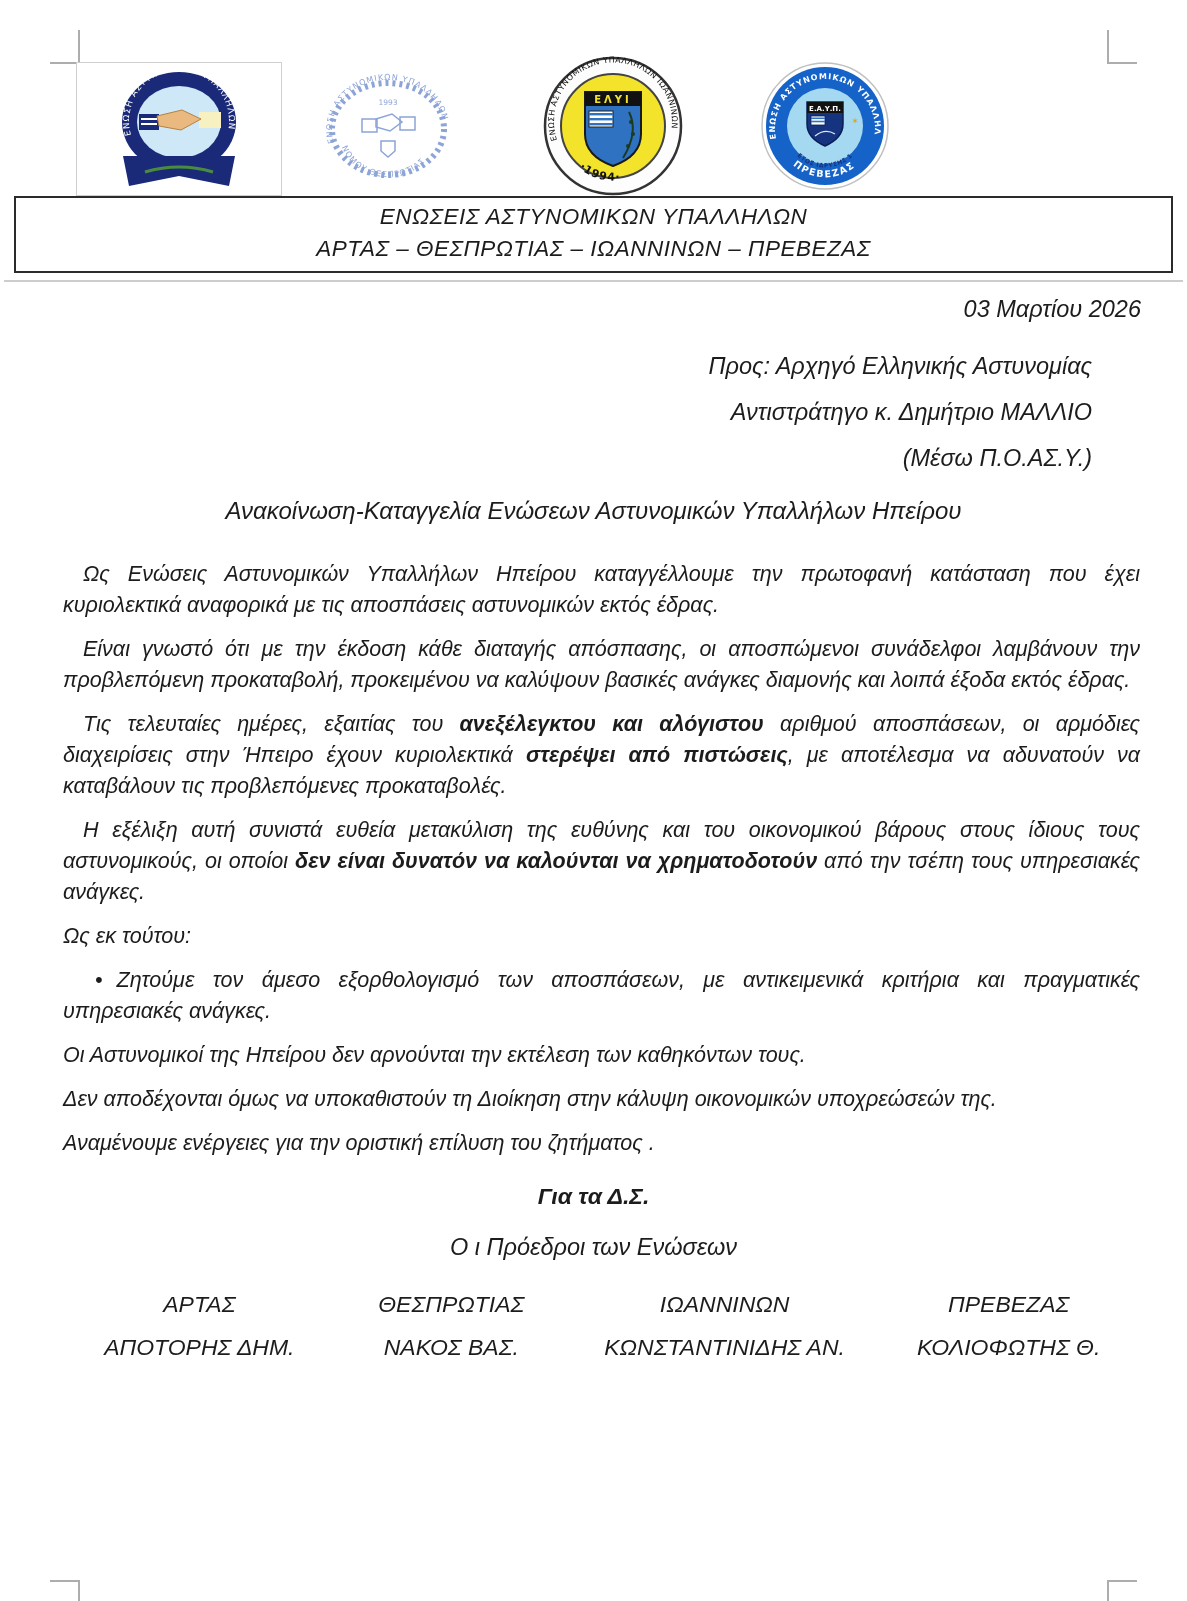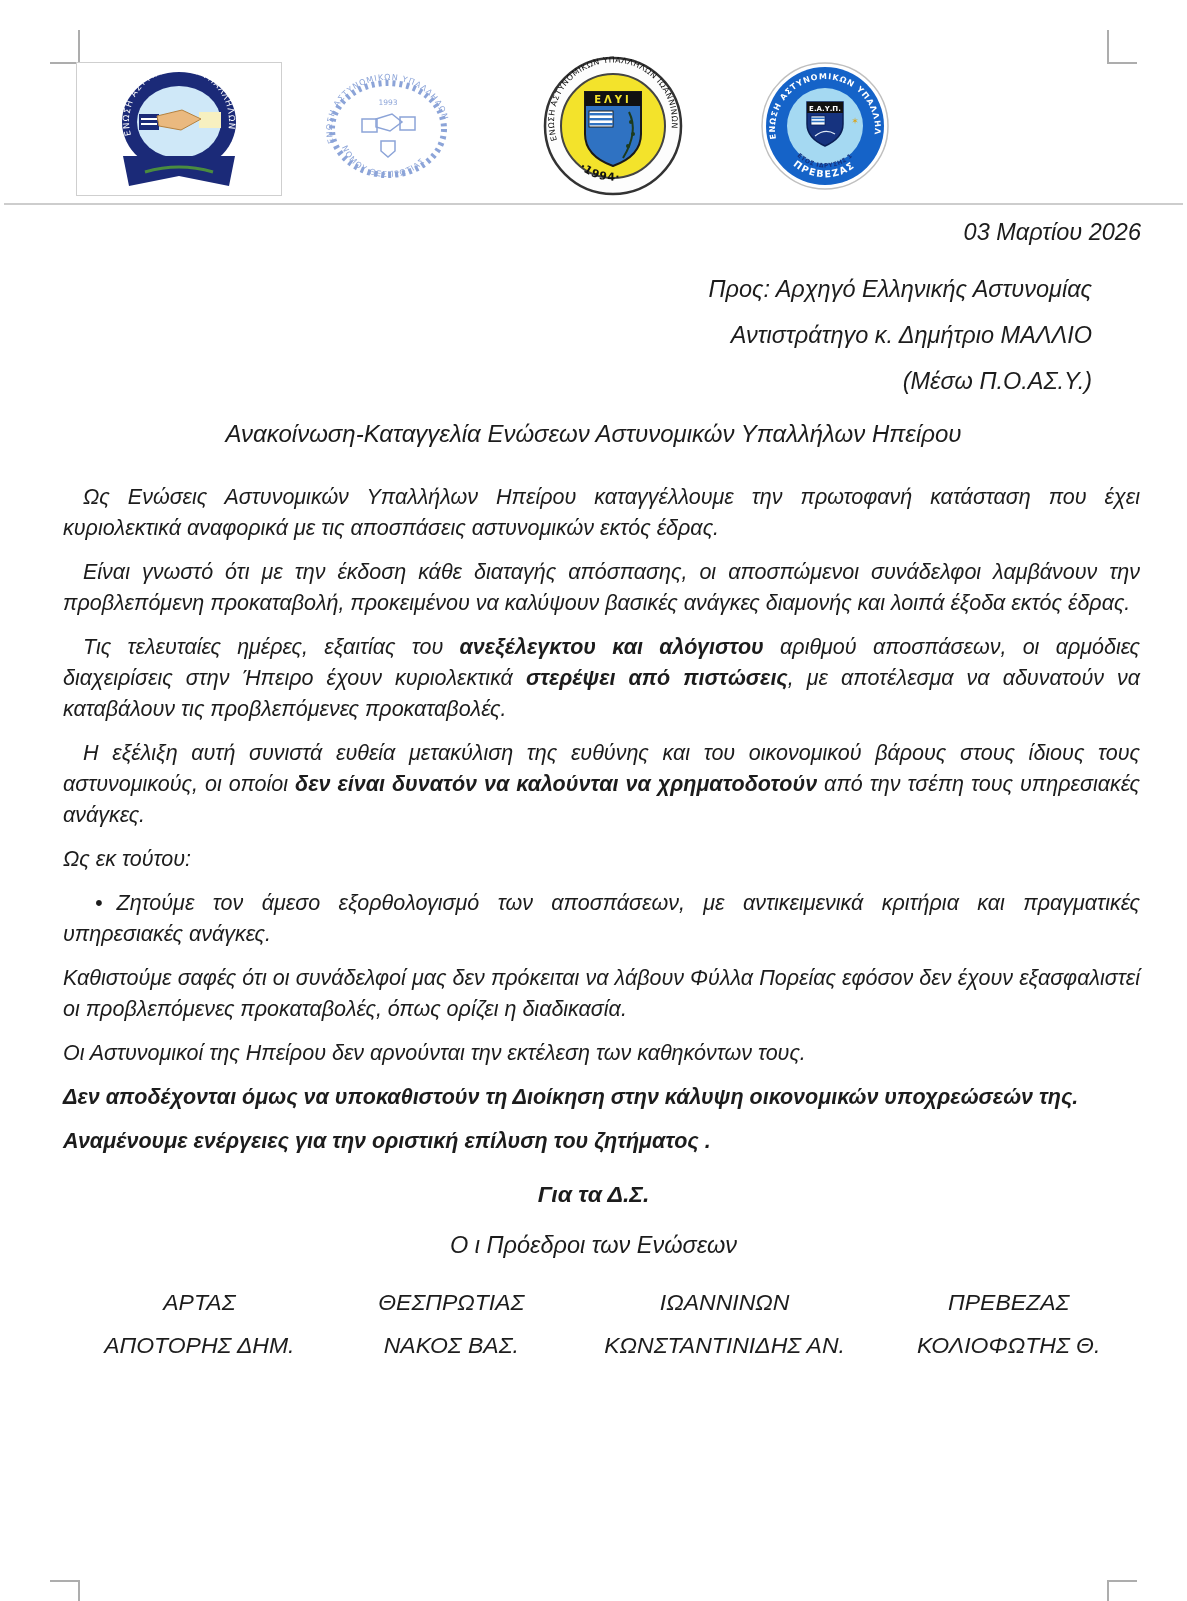--- a/index.html
+++ b/index.html
@@ -33,21 +33,21 @@
 
   .date-line { text-align:right; padding-right:46px; font-size:23.5px; margin-top:14px; }
   .recipient { text-align:right; padding-right:95px; font-size:23.5px; line-height:46px; margin-top:20px; }
   .doc-title { text-align:center; font-size:24px; margin-top:16px; }
 
   .body-text { margin:34px 47px 0 63px; font-size:21.5px; line-height:31px; text-align:justify; }
   .body-text p { margin:0 0 13px 0; }
   .body-text p.ind { text-indent:20px; }
   .body-text p.blt { text-indent:32px; }
   .blt .marker { padding-right:14px; }
-  .body-text p.bold { font-weight:bold; }
+  .body-text p.bold { font-weight:normal; }
   .body-text p.center { text-align:left; text-indent:0; }
   b { font-weight:bold; }
 
   .closing-for { text-align:center; font-size:23px; font-weight:bold; margin-top:24px; }
   .closing-presidents { text-align:center; font-size:23.5px; margin-top:24px; }
 
   .sigs { display:flex; margin:30px 55px 0 60px; }
   .sig { text-align:center; }
   .sig.c1 { width:26%; } .sig.c2 { width:21%; } .sig.c3 { width:30%; } .sig.c4 { width:23%; }
   .sig .u { font-size:23px; margin-bottom:16px; }
@@ -158,40 +158,43 @@
         <text font-size="6" font-weight="bold" fill="#16337f" letter-spacing="0.5">
           <textPath href="#p4m">ΕΤΟΣ ΙΔΡΥΣΗΣ 1995</textPath>
         </text>
         <text font-size="9.5" font-weight="bold" fill="#ffffff" letter-spacing="1.5">
           <textPath href="#p4b">ΠΡΕΒΕΖΑΣ</textPath>
         </text>
       </svg>
     </div>
   </div>
 
+  <div class="header-box">
+    <div>ΕΝΩΣΕΙΣ ΑΣΤΥΝΟΜΙΚΩΝ ΥΠΑΛΛΗΛΩΝ</div>
+    <div>ΑΡΤΑΣ – ΘΕΣΠΡΩΤΙΑΣ – ΙΩΑΝΝΙΝΩΝ – ΠΡΕΒΕΖΑΣ</div>
+  </div>
   <div class="gray-rule"></div>
 
   <div class="date-line">03  Μαρτίου  2026</div>
 
   <div class="recipient">
     <div>Προς: Αρχηγό Ελληνικής Αστυνομίας</div>
     <div>Αντιστράτηγο κ. Δημήτριο  ΜΑΛΛΙΟ</div>
     <div>(Μέσω Π.Ο.ΑΣ.Υ.)</div>
   </div>
 
   <div class="doc-title">Ανακοίνωση-Καταγγελία Ενώσεων Αστυνομικών Υπαλλήλων Ηπείρου</div>
 
   <div class="body-text">
     <p class="ind">Ως Ενώσεις Αστυνομικών Υπαλλήλων Ηπείρου καταγγέλλουμε την πρωτοφανή κατάσταση που έχει κυριολεκτικά αναφορικά με τις αποσπάσεις αστυνομικών εκτός έδρας.</p>
     <p class="ind">Είναι γνωστό ότι με την έκδοση κάθε διαταγής απόσπασης, οι αποσπώμενοι συνάδελφοι λαμβάνουν την προβλεπόμενη προκαταβολή, προκειμένου να καλύψουν βασικές ανάγκες διαμονής και λοιπά έξοδα εκτός έδρας.</p>
     <p class="ind"><span>Τις τελευταίες ημέρες, εξαιτίας του </span><b>ανεξέλεγκτου και αλόγιστου</b><span> αριθμού αποσπάσεων, οι αρμόδιες διαχειρίσεις στην Ήπειρο έχουν κυριολεκτικά </span><b>στερέψει από πιστώσεις</b><span>, με αποτέλεσμα να αδυνατούν να καταβάλουν τις προβλεπόμενες προκαταβολές.</span></p>
     <p class="ind"><span>Η εξέλιξη αυτή συνιστά ευθεία μετακύλιση της ευθύνης και του οικονομικού βάρους στους ίδιους τους αστυνομικούς, οι οποίοι </span><b>δεν είναι δυνατόν να καλούνται να χρηματοδοτούν</b><span> από την τσέπη τους υπηρεσιακές ανάγκες.</span></p>
     <p>Ως εκ τούτου:</p>
     <p class="blt"><span class="marker">•</span><span>Ζητούμε τον άμεσο εξορθολογισμό των αποσπάσεων, με αντικειμενικά κριτήρια και πραγματικές υπηρεσιακές ανάγκες.</span></p>
-    <p>Καθιστούμε σαφές ότι οι συνάδελφοί μας δεν πρόκειται να λάβουν Φύλλα Πορείας εφόσον δεν έχουν εξασφαλιστεί οι προβλεπόμενες προκαταβολές, όπως ορίζει η διαδικασία.</p>
     <p>Οι Αστυνομικοί της Ηπείρου δεν αρνούνται την εκτέλεση των καθηκόντων τους.</p>
     <p class="bold">Δεν αποδέχονται όμως να υποκαθιστούν τη Διοίκηση στην κάλυψη οικονομικών υποχρεώσεών της.</p>
     <p class="bold center">Αναμένουμε ενέργειες για την οριστική επίλυση του ζητήματος .</p>
   </div>
 
   <div class="closing-for">Για τα Δ.Σ.</div>
   <div class="closing-presidents">Ο ι  Πρόεδροι των Ενώσεων</div>
 
   <div class="sigs">
     <div class="sig c1">

